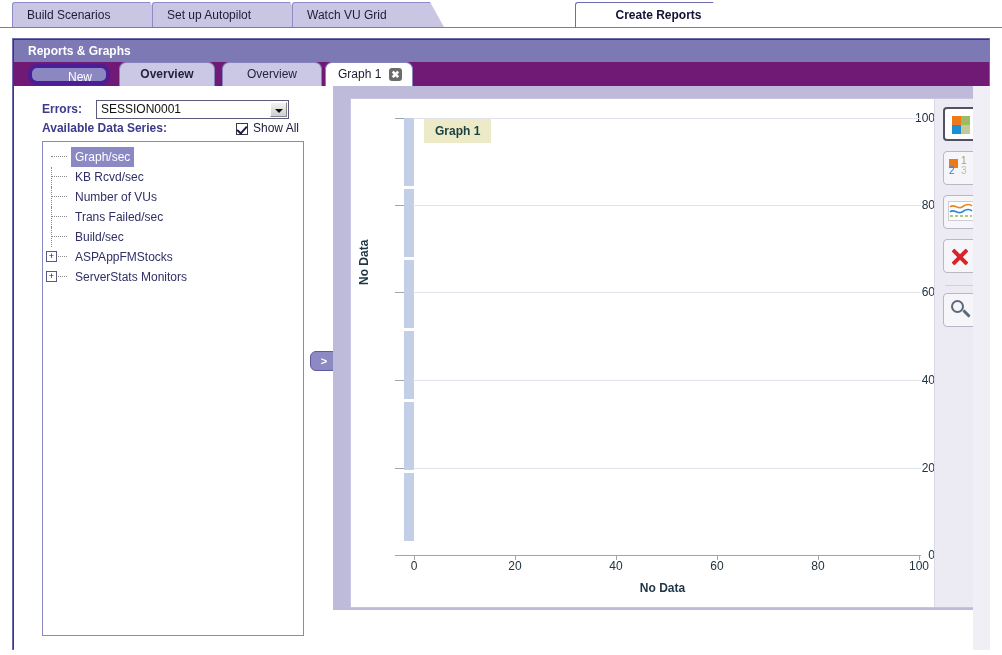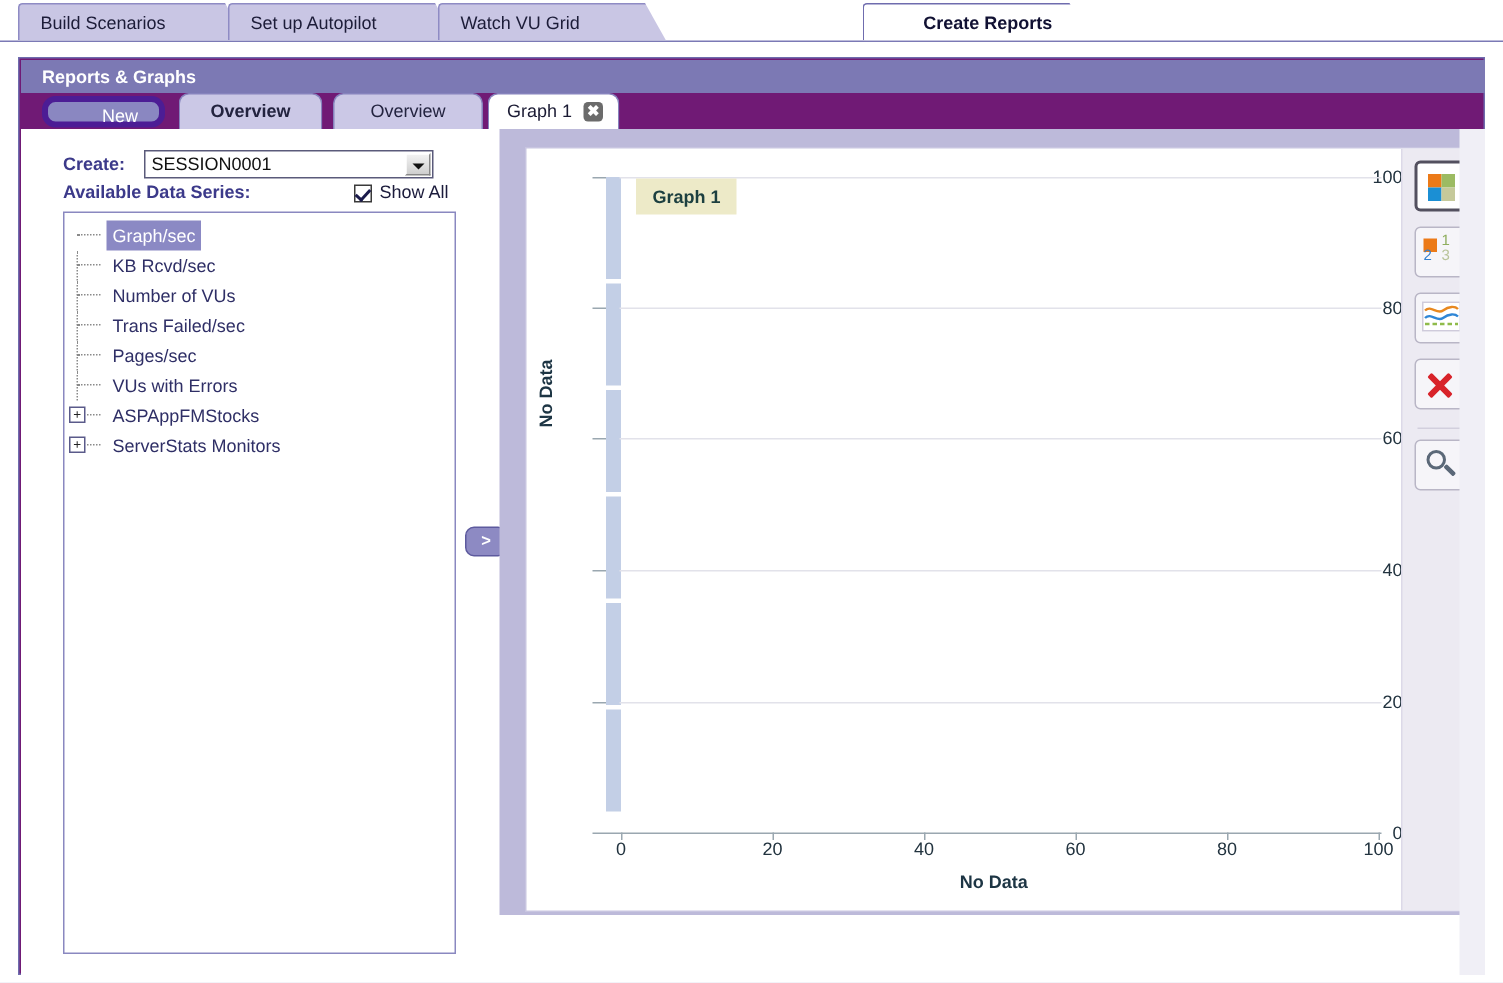--- a/index.html
+++ b/index.html
@@ -441,21 +441,21 @@
       <div class="subtab active" style="left:311px; width:88px;">
         <span style="position:absolute; left:12px; top:0;">Graph 1</span>
         <span class="close-x" style="left:63px; top:5px;">✖</span>
       </div>
     </div>
 
     <div class="body-area">
 
       <div class="left-col">
 
-        <div class="lbl" style="left:28px; top:16px;">Create:</div>
+        <div class="lbl" style="left:28px; top:16px;">Errors:</div>
 
         <div class="session-select">
           <span>SESSION0001</span>
           <span class="session-arrow"></span>
         </div>
 
         <div class="lbl" style="left:28px; top:35px;">Available Data Series:</div>
 
         <div class="showall-box"></div>
         <div class="showall-label">Show All</div>
@@ -478,26 +478,21 @@
               <span class="txt">Number of VUs</span>
             </div>
             <div class="tree-row">
               <span class="vline"></span>
               <span class="twig"></span>
               <span class="txt">Trans Failed/sec</span>
             </div>
             <div class="tree-row">
               <span class="vline"></span>
               <span class="twig"></span>
-              <span class="txt">Pages/sec</span>
-            </div>
-            <div class="tree-row">
-              <span class="vline"></span>
-              <span class="twig"></span>
-              <span class="txt">VUs with Errors</span>
+              <span class="txt">Build/sec</span>
             </div>
             <div class="tree-row">
               <span class="plus">+</span>
               <span class="twig" style="left:15px;width:9px;"></span>
               <span class="txt">ASPAppFMStocks</span>
             </div>
             <div class="tree-row">
               <span class="plus">+</span>
               <span class="twig" style="left:15px;width:9px;"></span>
               <span class="txt">ServerStats Monitors</span>

